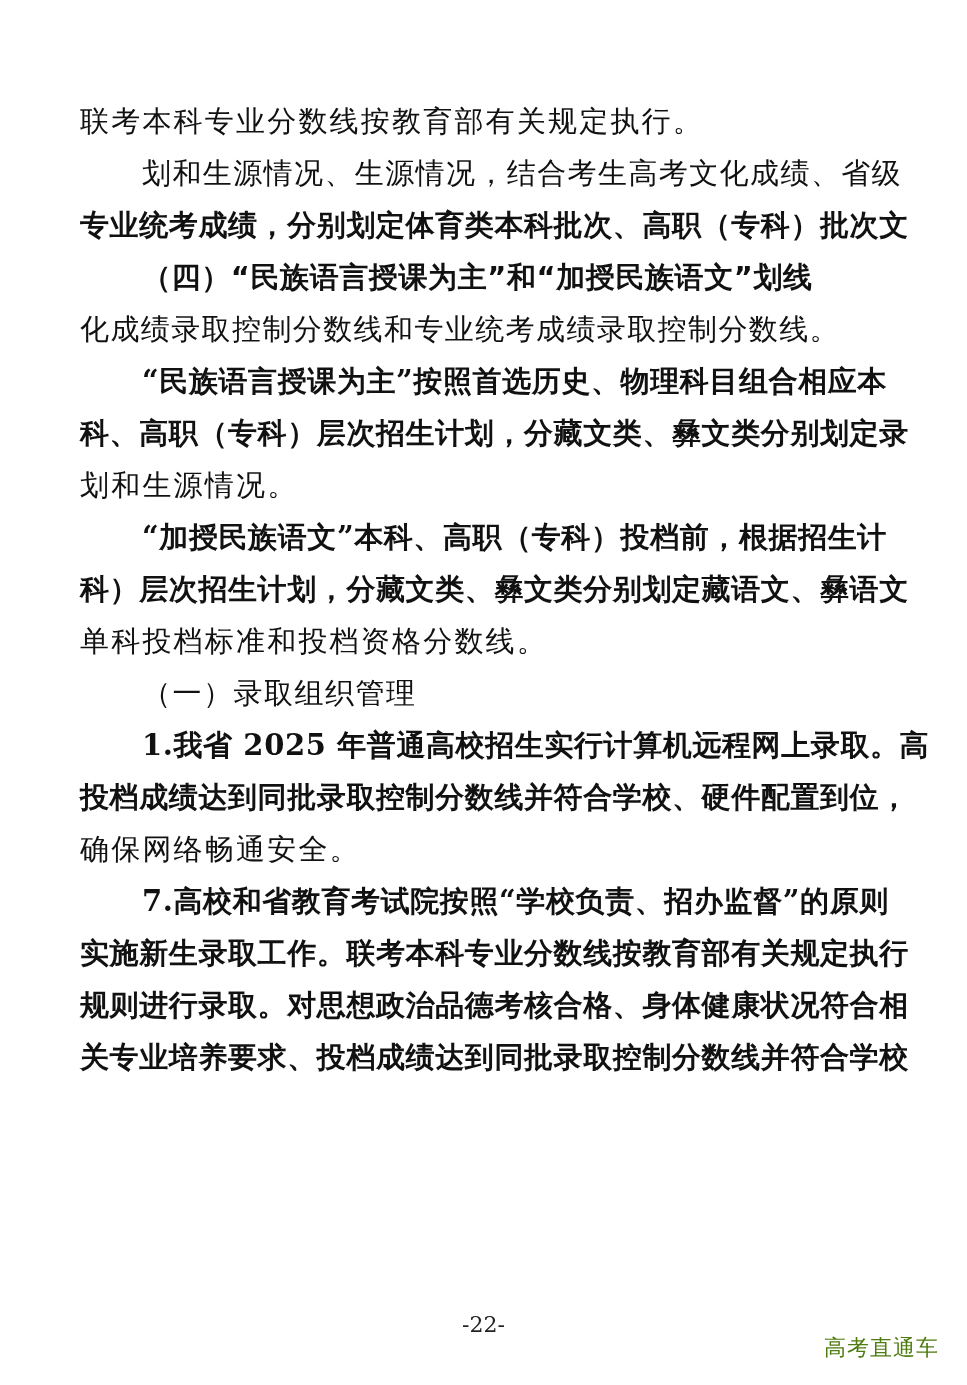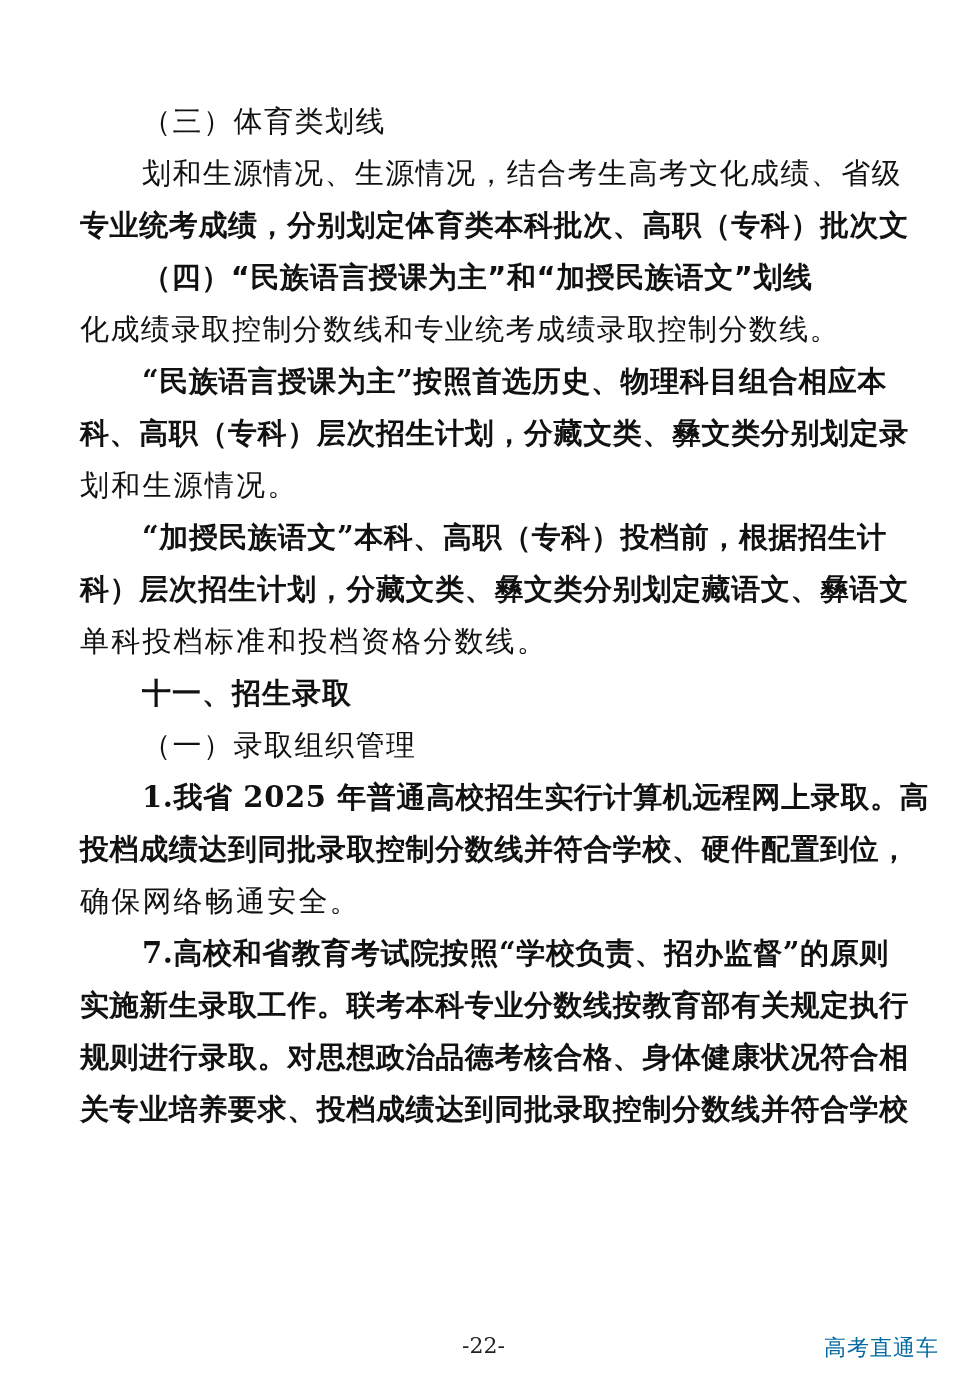--- a/index.html
+++ b/index.html
@@ -43,48 +43,46 @@
   }
   .page-number {
     position: absolute;
     left: 0;
     width: 967px;
     top: 1312px;
     text-align: center;
     font-size: 22px;
     font-family: "DejaVu Serif", "Liberation Serif", serif;
     color: #222;
-    margin-top: 21px;
   }
   .watermark {
     position: absolute;
     right: 28px;
     top: 1333px;
     font-size: 22px;
     font-family: Liberation Sans, sans-serif;
-    color: #0369a1;
+    color: #4d7c0f;
     letter-spacing: 1px;
   }
 </style>
 </head>
 <body>
 
 <div class="page">
-  <div class="line indent sub-heading">（三）体育类划线</div>
+  <div class="line">联考本科专业分数线按教育部有关规定执行。</div>
   <div class="line indent medium">划和生源情况、生源情况，结合考生高考文化成绩、省级</div>
   <div class="line tight">专业统考成绩，分别划定体育类本科批次、高职（专科）批次文</div>
   <div class="line indent sub-heading tight">（四）“民族语言授课为主”和“加授民族语文”划线</div>
   <div class="line medium">化成绩录取控制分数线和专业统考成绩录取控制分数线。</div>
   <div class="line indent tight">“民族语言授课为主”按照首选历史、物理科目组合相应本</div>
   <div class="line tight">科、高职（专科）层次招生计划，分藏文类、彝文类分别划定录</div>
   <div class="line">划和生源情况。</div>
   <div class="line indent tight">“加授民族语文”本科、高职（专科）投档前，根据招生计</div>
   <div class="line tight">科）层次招生计划，分藏文类、彝文类分别划定藏语文、彝语文</div>
   <div class="line">单科投档标准和投档资格分数线。</div>
-  <div class="line indent heading-bold">十一、招生录取</div>
   <div class="line indent sub-heading">（一）录取组织管理</div>
   <div class="line indent tight">1.我省 2025 年普通高校招生实行计算机远程网上录取。高</div>
   <div class="line tight">投档成绩达到同批录取控制分数线并符合学校、硬件配置到位，</div>
   <div class="line">确保网络畅通安全。</div>
   <div class="line indent tight">7.高校和省教育考试院按照“学校负责、招办监督”的原则</div>
   <div class="line tight">实施新生录取工作。联考本科专业分数线按教育部有关规定执行</div>
   <div class="line tight">规则进行录取。对思想政治品德考核合格、身体健康状况符合相</div>
   <div class="line tight">关专业培养要求、投档成绩达到同批录取控制分数线并符合学校</div>
 </div>
 

